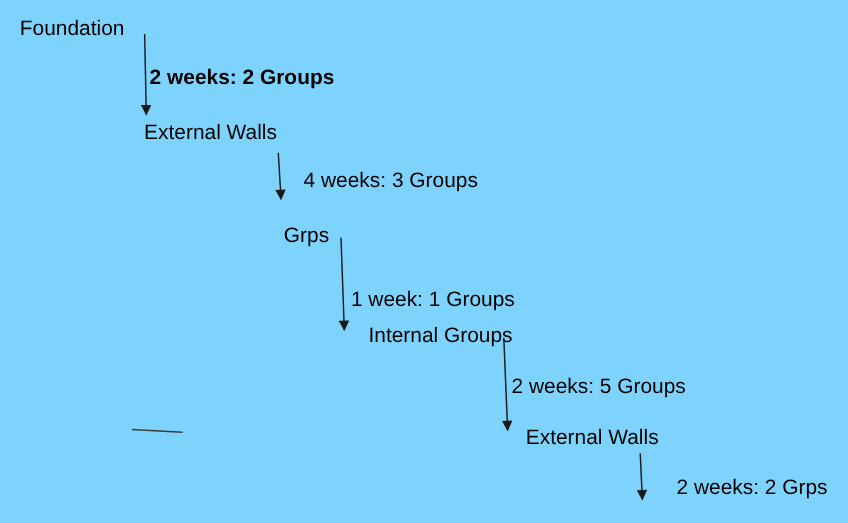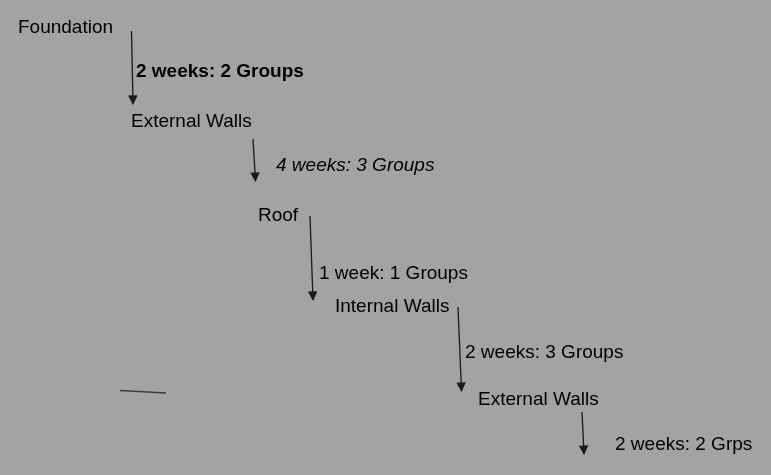--- a/index.html
+++ b/index.html
@@ -4,21 +4,21 @@
 <style>
   html, body {
     margin: 0;
     padding: 0;
     background: #ffffff;
   }
   .canvas {
     position: relative;
     width: 771px;
     height: 475px;
-    background: #a3a3a3;
+    background: #7dd3fc;
     overflow: hidden;
     font-family: "Liberation Sans", "DejaVu Sans", sans-serif;
   }
   .arrow-layer {
     position: absolute;
     left: 0;
     top: 0;
   }
   .label {
     position: absolute;
@@ -43,22 +43,22 @@
         <line x1="253" y1="139" x2="255.5" y2="181" stroke="#1a1a1a" stroke-width="1.3" marker-end="url(#arrowhead)"></line>
         <line x1="310" y1="216" x2="313" y2="300" stroke="#1a1a1a" stroke-width="1.3" marker-end="url(#arrowhead)"></line>
         <line x1="458" y1="307" x2="461.5" y2="391" stroke="#1a1a1a" stroke-width="1.3" marker-end="url(#arrowhead)"></line>
         <line x1="582" y1="412" x2="584" y2="454" stroke="#1a1a1a" stroke-width="1.3" marker-end="url(#arrowhead)"></line>
       </g>
     <line id="stray-line" x1="120" y1="390.5" x2="166" y2="393" stroke="#3d3d3d" stroke-width="1.4"></line>
   </svg>
   <div id="labels">
       <div class="label node-label" style="left: 18px; top: 16px; color: rgb(0, 0, 0);">Foundation</div>
       <div class="label node-label" style="left: 131px; top: 110px; color: rgb(0, 0, 0);">External Walls</div>
-      <div class="label node-label" style="left: 258px; top: 204px; color: rgb(0, 0, 0);">Roof</div>
-      <div class="label node-label" style="left: 335px; top: 295px; color: rgb(0, 0, 0);">Internal Walls</div>
+      <div class="label node-label" style="left: 258px; top: 204px; color: rgb(0, 0, 0);">Grps</div>
+      <div class="label node-label" style="left: 335px; top: 295px; color: rgb(0, 0, 0);">Internal Groups</div>
       <div class="label node-label" style="left: 478px; top: 388px; color: rgb(0, 0, 0);">External Walls</div>
       <div class="label edge-label" style="left: 136px; top: 60px; color: rgb(0, 0, 0); font-weight: bold;">2 weeks: 2 Groups</div>
-      <div class="label edge-label" style="left: 276px; top: 154px; color: rgb(0, 0, 0); font-style: italic;">4 weeks: 3 Groups</div>
+      <div class="label edge-label" style="left: 276px; top: 154px; color: rgb(0, 0, 0);">4 weeks: 3 Groups</div>
       <div class="label edge-label" style="left: 319px; top: 262px; color: rgb(0, 0, 0);">1 week: 1 Groups</div>
-      <div class="label edge-label" style="left: 465px; top: 341px; color: rgb(0, 0, 0);">2 weeks: 3 Groups</div>
+      <div class="label edge-label" style="left: 465px; top: 341px; color: rgb(0, 0, 0);">2 weeks: 5 Groups</div>
       <div class="label edge-label" style="left: 615px; top: 433px; color: rgb(0, 0, 0);">2 weeks: 2 Grps</div>
     </div>
 </div>
 
 </body></html>

